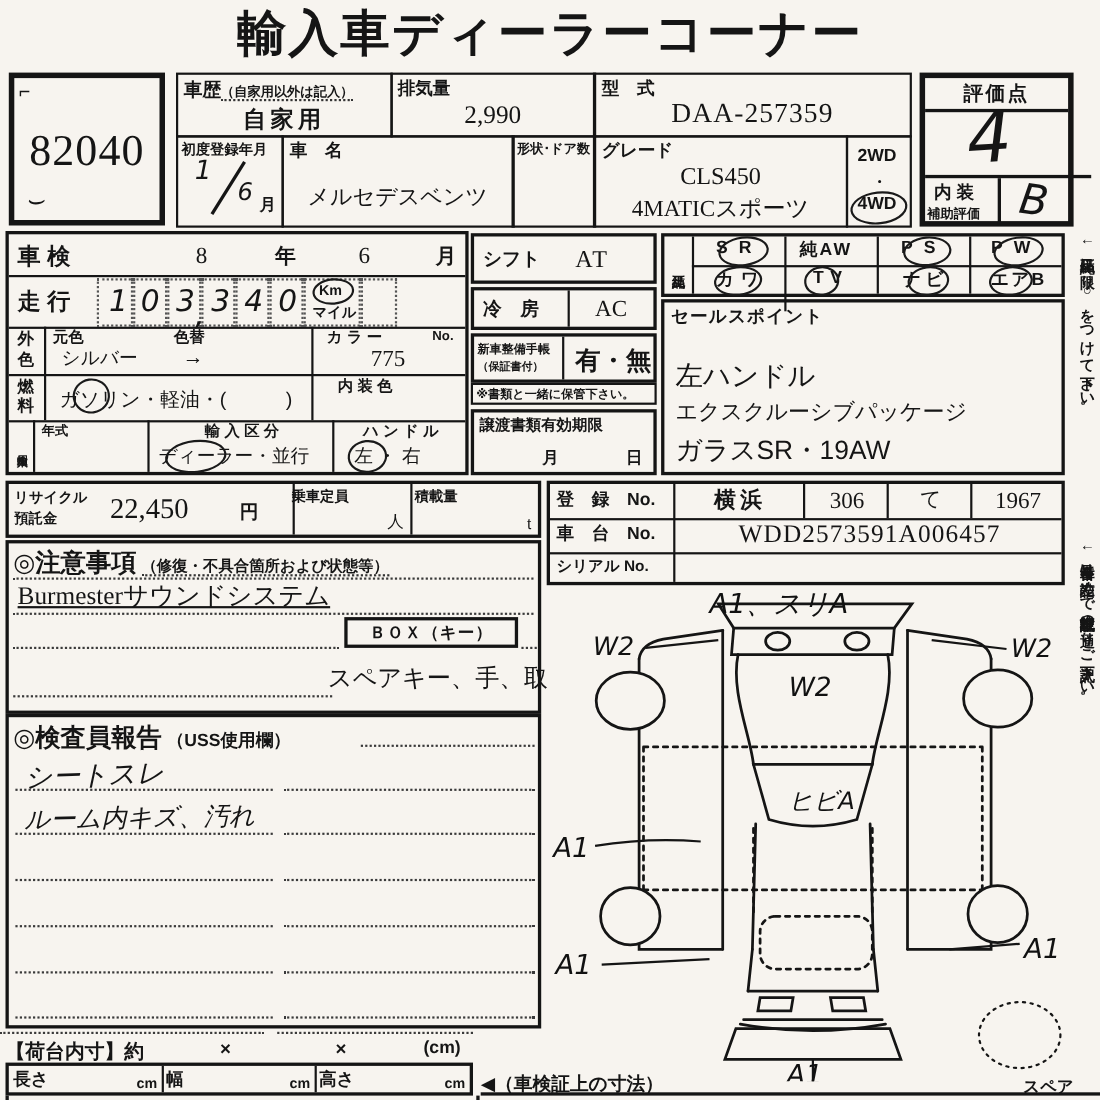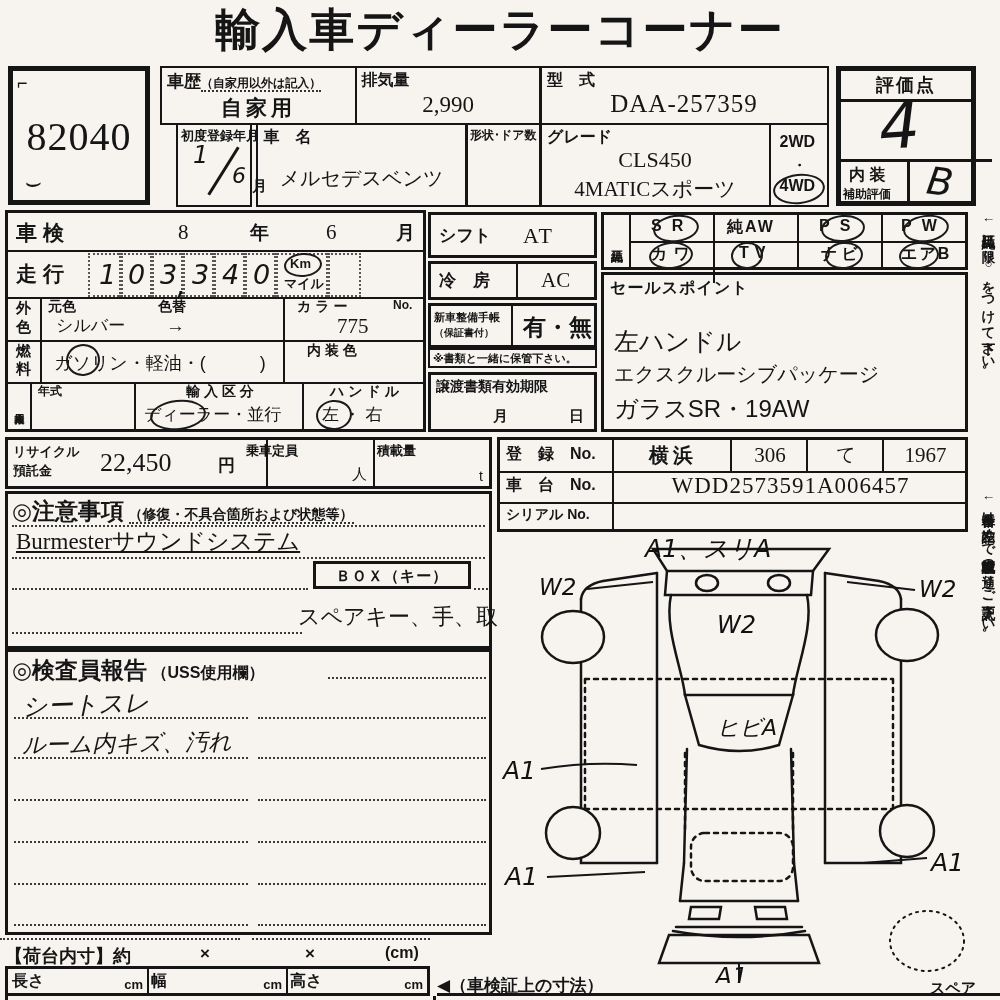--- a/index.html
+++ b/index.html
@@ -36,21 +36,21 @@
   </div>
   <div class="cell" style="left:354.5px;top:66px;width:187px;height:59px;">
     <div class="abs b" style="left:5px;top:2px;font-size:16px;">排気量</div>
     <div class="abs ser" style="left:0;top:24px;width:100%;text-align:center;font-size:23px;">2,990</div>
   </div>
   <div class="cell" style="left:539px;top:66px;width:290px;height:59px;">
     <div class="abs b" style="left:6px;top:2px;font-size:16px;">型　式</div>
     <div class="abs ser" style="left:0;top:22px;width:100%;text-align:center;font-size:25px;letter-spacing:1px;">DAA-257359</div>
   </div>
 
-  <div class="cell" style="left:160px;top:122.5px;width:76px;height:84px;margin-left:16px;">
+  <div class="cell" style="left:160px;top:122.5px;width:98px;height:84px;">
     <div class="abs b" style="left:3px;top:2px;font-size:13px;white-space:nowrap;">初度登録年月</div>
     <div class="abs hand" style="left:15px;top:16px;font-size:24px;">1</div>
     <div class="abs" style="left:44px;top:18px;width:3px;height:56px;background:#151515;transform:rotate(32deg);"></div>
     <div class="abs hand" style="left:54px;top:38px;font-size:22px;">6</div>
     <div class="abs b" style="left:74px;top:52px;font-size:15px;">月</div>
   </div>
   <div class="cell" style="left:255.5px;top:122.5px;width:212px;height:84px;">
     <div class="abs b" style="left:6px;top:2px;font-size:16px;">車　名</div>
     <div class="abs" style="left:0;top:40px;width:100%;text-align:center;font-size:20px;">メルセデスベンツ</div>
   </div>
@@ -269,21 +269,21 @@
   </div>
 
   <div class="cell" style="left:5px;top:437px;width:487px;height:52px;border-width:3px;">
     <div class="abs" style="left:0;top:0;width:237px;height:46px;border-right:2.5px solid #151515;padding-left:21px;">
       <div class="abs b" style="left:5px;top:3px;font-size:13px;">リサイクル</div>
       <div class="abs b" style="left:5px;top:22px;font-size:13px;">預託金</div>
       <span class="abs ser" style="left:92px;top:8px;font-size:26px;">22,450</span>
       <span class="abs b" style="left:210px;top:14px;font-size:17px;">円</span>
     </div>
     <div class="abs" style="left:237px;top:0;width:128px;height:46px;border-right:2.5px solid #151515;">
-      <span class="abs b" style="left:1px;top:2px;font-size:13px;">乗車定員</span>
+      <span class="abs b" style="left:20px;top:2px;font-size:13px;">乗車定員</span>
       <span class="abs" style="right:6px;bottom:2px;font-size:15px;">人</span>
     </div>
     <div class="abs" style="left:365px;top:0;width:116px;height:46px;">
       <span class="abs b" style="left:4px;top:2px;font-size:13px;">積載量</span>
       <span class="abs" style="right:6px;bottom:2px;font-size:14px;">t</span>
     </div>
   </div>
 
   <div class="cell" style="left:5px;top:491px;width:487px;height:158px;border-width:3px;">
     <div class="abs" style="left:4px;top:2px;white-space:nowrap;">

